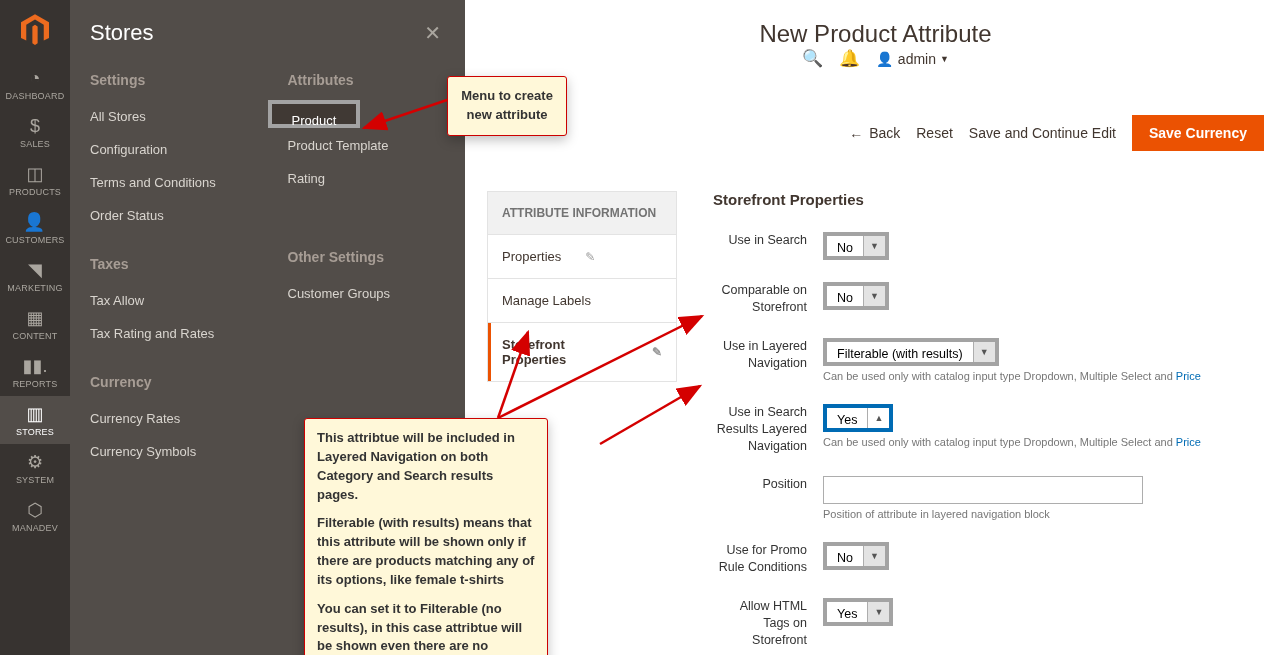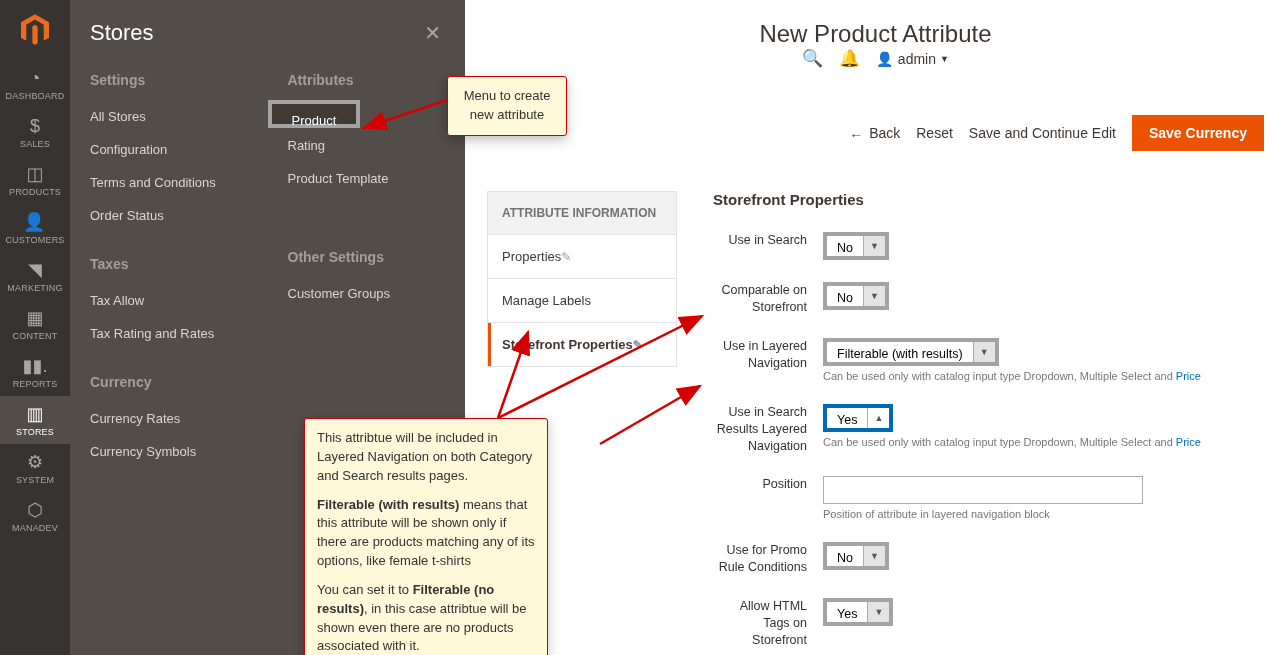--- a/index.html
+++ b/index.html
@@ -34,40 +34,40 @@
 .action-row { display:flex; justify-content:flex-end; align-items:center; gap:16px; padding: 28px 0 40px 0;}
 .action-row .link { font-size: 14px; color: #41362f; cursor:pointer; }
 .back-arrow { margin-right: 6px; }
 .btn-primary { background:#eb5202; border:1px solid #eb5202; color:#fff; padding: 9px 16px; font-size:14px; font-weight:600; cursor:pointer;}
 
 
 .content { display:flex; gap: 36px; }
 .attr-info { width: 190px; }
 .attr-info-head { background:#f1f1f1; padding: 14px 14px; font-size: 12px; font-weight: 700; color:#737373; border:1px solid #e3e3e3;}
 .attr-tabs { border:1px solid #e3e3e3; border-top:none;}
-.attr-tab { padding: 14px 14px; font-size: 13px; color:#41362f; border-bottom:1px solid #e3e3e3; cursor:pointer; display:flex; align-items:center; gap:0;}
+.attr-tab { padding: 14px 14px; font-size: 13px; color:#41362f; border-bottom:1px solid #e3e3e3; cursor:pointer; display:flex; align-items:center; gap:24px;}
 .attr-tab:last-child { border-bottom:none;}
 .attr-tab.active { border-left: 3px solid #eb5202; padding-left:11px; font-weight:600;}
 .pencil { color:#999; font-size:12px;}
 
 .props { flex:1; padding-right: 10px;}
 .props h3 { font-size: 15px; color:#41362f; font-weight:600; margin-bottom: 24px;}
 .field-row { display:flex; margin-bottom: 22px; align-items:flex-start;}
 .field-label { width: 110px; text-align:right; font-size:12.5px; color:#333; padding-right:16px; line-height:1.35;}
 .field-control { flex:1; }
 .sel { border:4px solid #a3a3a3; background:#fff; height:28px; display:inline-flex;}
 .sel-val { padding: 5px 10px; font-size: 12.5px; min-width:30px;}
 .sel-btn { width:22px; background:#e3e3e3; border-left:1px solid #adadad; display:flex; align-items:center; justify-content:center; font-size:9px; color:#555;}
 .sel.highlight { border-color:#006bb4;}
 .help-text { font-size: 11px; color:#777; margin-top:4px;}
 .help-text a { color:#006bb4; text-decoration:none;}
 .txt-input { border:1px solid #adadad; height:28px; width:320px; padding:4px 8px; font-size:13px;}
 
 
-.callout { position:absolute; border:1px solid #c00; background:#fff8d9; padding: 10px 12px; font-size: 13px; color:#333; border-radius:3px; line-height:1.45; box-shadow: 0 4px 12px rgba(0,0,0,0.25);}
+.callout { position:absolute; border:1px solid #c00; background:#fff8d9; padding: 10px 12px; font-size: 13px; color:#333; border-radius:3px; line-height:1.45; box-shadow: 0 4px 12px rgba(0,0,0,0.25); font-weight: bold;}
 .callout.small { text-align:center;}
 .callout p { margin-bottom: 10px;}
 .callout p:last-child { margin-bottom:0;}
 
 
 .arrow { position:absolute; pointer-events:none;}
 </style>
 </head>
 <body>
 
@@ -141,22 +141,22 @@
       <div class="fly-group">
         <div class="fly-group-title">Currency</div>
         <span class="fly-link">Currency Rates</span>
         <span class="fly-link">Currency Symbols</span>
       </div>
     </div>
     <div class="fly-col">
       <div class="fly-group">
         <div class="fly-group-title">Attributes</div>
         <span class="fly-link sel">Product</span>
+        <span class="fly-link">Product Template</span>
         <span class="fly-link">Rating</span>
-        <span class="fly-link">Product Template</span>
       </div>
       <div class="fly-group" style="margin-top:30px;">
         <div class="fly-group-title">Other Settings</div>
         <span class="fly-link">Customer Groups</span>
       </div>
     </div>
   </div>
 </div>
 
 <div class="main">

